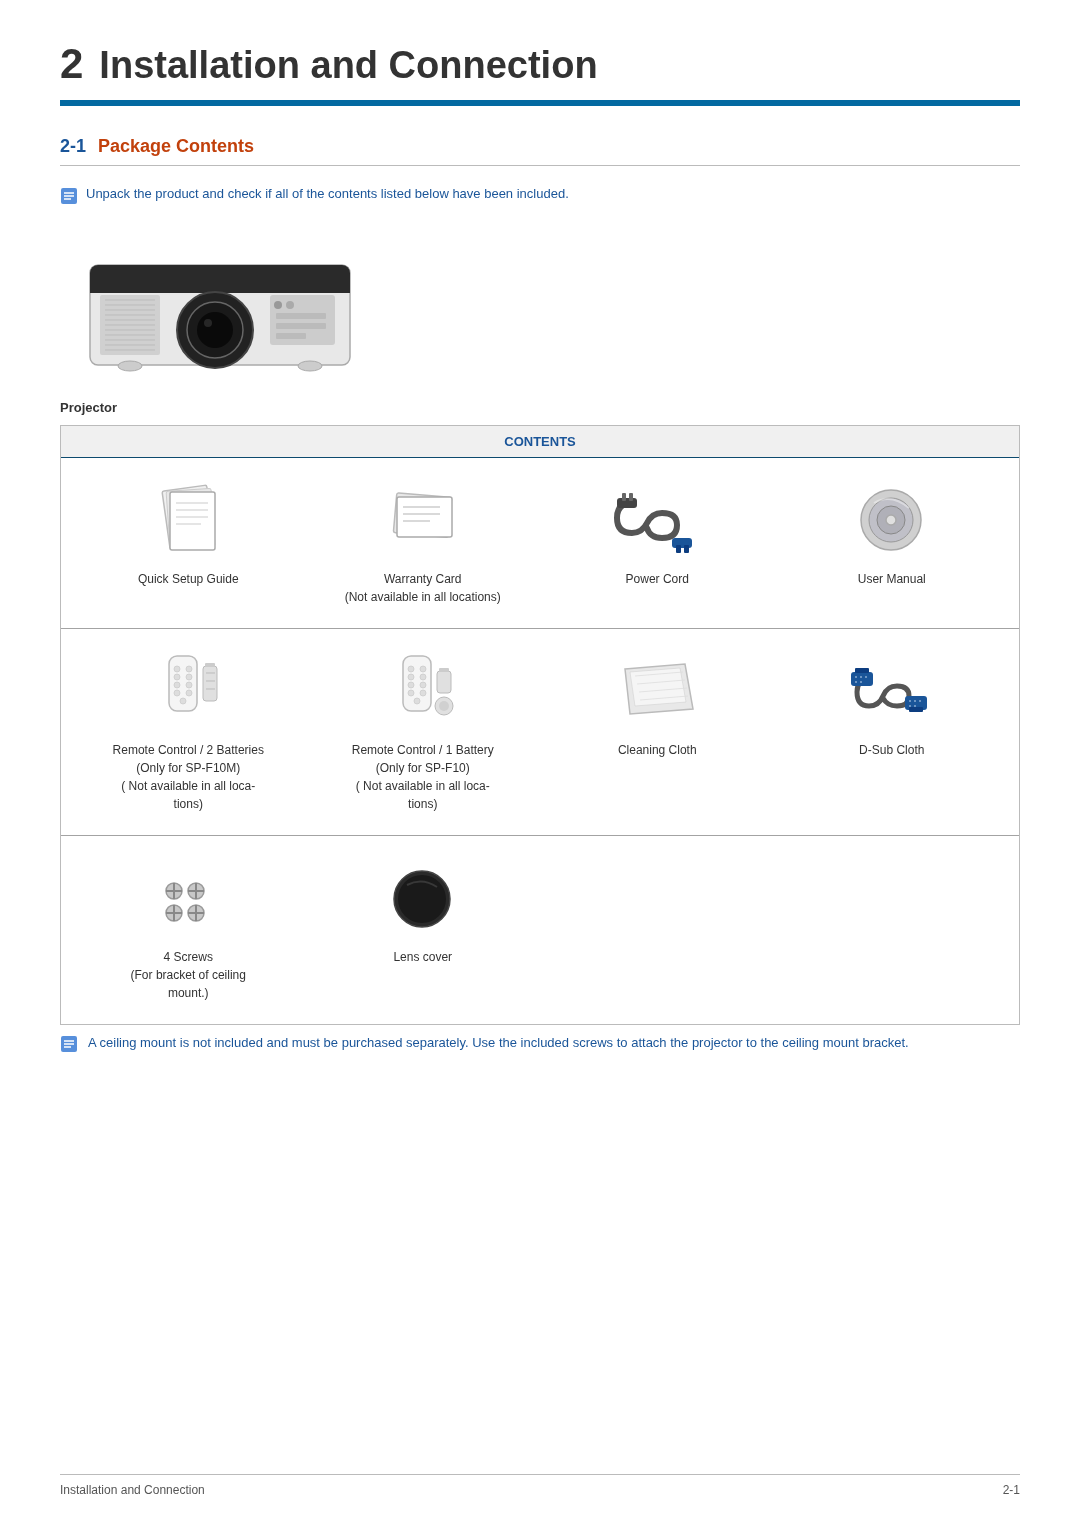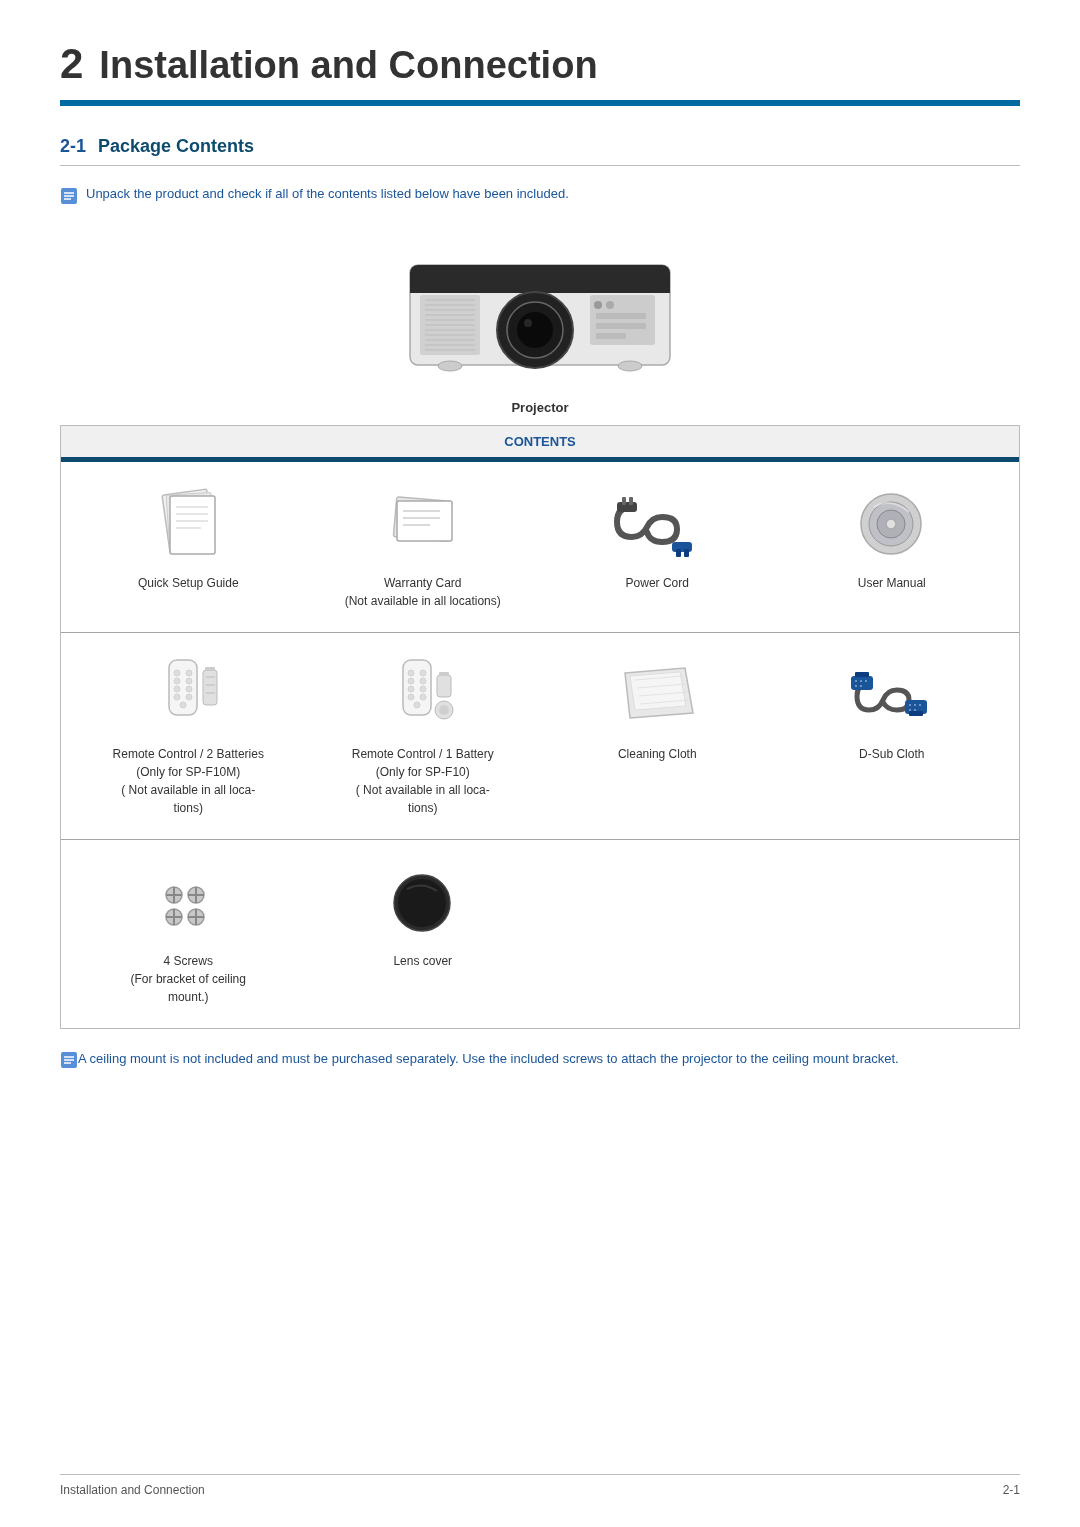--- a/index.html
+++ b/index.html
@@ -44,21 +44,21 @@
       gap: 12px;
     }
     .section-number {
       font-size: 18px;
       font-weight: bold;
       color: #1a5599;
     }
     .section-title {
       font-size: 18px;
       font-weight: bold;
-      color: #0c4a6e;
+      color: #c2410c;
     }
 
     
     .notes-block {
     }
     .note-item {
       display: flex;
       align-items: flex-start;
       gap: 8px;
       margin-bottom: 6px;
@@ -77,21 +77,21 @@
       margin-left: 26px;
       font-size: 13px;
       color: #1a5599;
       margin-top: 3px;
     }
 
     
     .projector-section {
       display: flex;
       flex-direction: column;
-      align-items: center;
+      align-items: flex-start;
       margin: 30px 0 10px 0;
     }
     .projector-label {
       font-size: 13px;
       font-weight: bold;
       color: #333;
       margin-top: 10px;
     }
 
     
@@ -99,21 +99,21 @@
       border: 1px solid #bbb;
       margin-bottom: 0;
     }
     .contents-header {
       background: #f0f0f0;
       text-align: center;
       padding: 8px;
       font-size: 13px;
       font-weight: bold;
       color: #1a5599;
-      border-bottom: 5px solid #0c4a6e;
+      border-bottom: 1px solid #0c4a6e;
     }
     .contents-row {
       display: grid;
       grid-template-columns: 1fr 1fr 1fr 1fr;
       border-bottom: 1px solid #a3a3a3;
       padding: 16px 10px;
     }
     .contents-row:last-child {
       border-bottom: none;
     }
@@ -153,23 +153,24 @@
       font-size: 12px;
       color: #555;
     }
     .footer-right {
       font-size: 12px;
       color: #555;
     }
 
     
     .bottom-note {
-      margin-top: 20px;
+      margin-top: 8px;
       display: flex;
       align-items: flex-start;
+      gap: 10px;
     }
     .bottom-note-text {
       font-size: 13px;
       color: #1a5599;
       line-height: 1.5;
     }
 
     
     .proj-svg {
       width: 320px;

